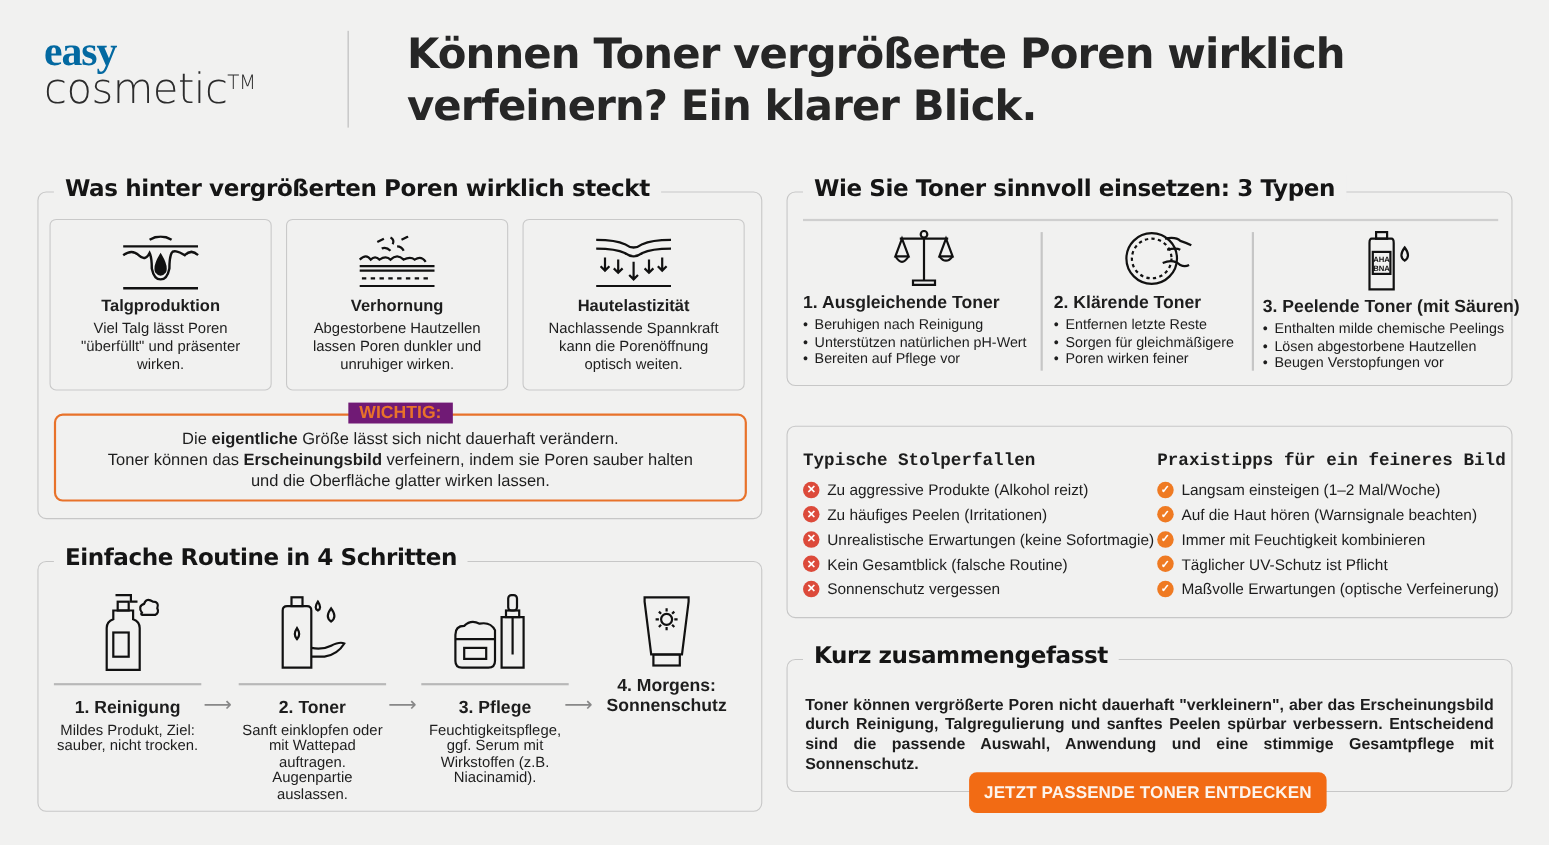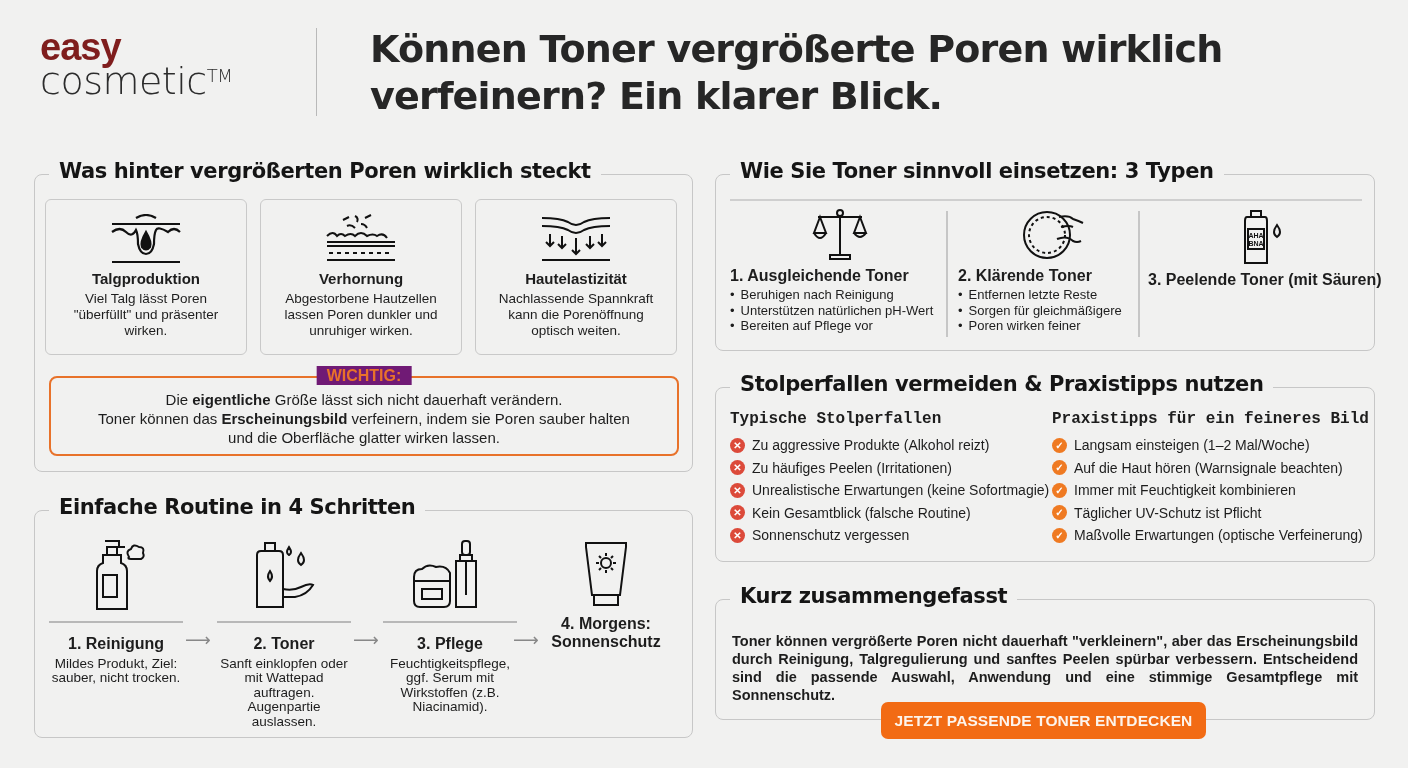--- a/index.html
+++ b/index.html
@@ -1,20 +1,20 @@
 <!DOCTYPE html>
 <html><head>
 <meta charset="utf-8">
 <style>
   * { box-sizing: border-box; margin: 0; padding: 0; }
   html, body { width: 1408px; height: 768px; overflow: hidden; }
   body { background: #f1f1f0; font-family: "Liberation Sans", sans-serif; color: #1d1d1d; position: relative; }
 
   .logo { position: absolute; left: 40px; top: 30px; line-height: 0.9; }
-  .logo .l1 { font-family: Liberation Sans, sans-serif; font-weight: bold; font-size: 38px; color: #7f1d1d; letter-spacing: -1px; display:block; }
+  .logo .l1 { font-family: Liberation Serif, serif; font-weight: bold; font-size: 38px; color: #0369a1; letter-spacing: -1px; display:block; }
   .logo .l2 { font-family: "DejaVu Sans", sans-serif; font-weight: 200; font-size: 38px; color: #2c2c2c; letter-spacing: -0.5px; display:block; }
   .logo .tm { font-size: 18px; vertical-align: top; position: relative; top: 4px; }
   .vsep { position: absolute; left: 316px; top: 28px; width: 1px; height: 88px; background: #b9b9b9; }
   .title { position: absolute; left: 370px; top: 26px; width: 980px; font-family: "DejaVu Sans", sans-serif; font-weight: bold; font-size: 38px; line-height: 47px; color: #262626; letter-spacing: -0.8px; }
 
   .panel { position: absolute; border: 1.5px solid #c7c7c7; border-radius: 8px; background: #f1f1f0; }
   .panel-title { position: absolute; top: -16px; left: 14px; padding: 0 10px; background: #f1f1f0; font-family: "DejaVu Sans", sans-serif; font-weight: bold; font-size: 21px; color: #151515; letter-spacing: -0.4px; white-space: nowrap; }
 
   
   #p-causes { left: 34px; top: 174px; width: 659px; height: 298px; }
@@ -215,25 +215,29 @@
   <div class="type-col" style="left:432px; width:225px">
     <svg width="60" height="56" viewBox="0 0 60 56" fill="none" stroke="#111" stroke-width="2">
       <rect x="20" y="2" width="10" height="6"></rect>
       <path d="M16 8 h18 q2 0 2 4 v42 h-22 v-42 q0 -4 2 -4z"></path>
       <rect x="17" y="20" width="16" height="20"></rect>
       <text x="25" y="29" font-size="7" text-anchor="middle" fill="#111" stroke="none" font-family="Liberation Sans, sans-serif" font-weight="bold">AHA</text>
       <text x="25" y="37" font-size="7" text-anchor="middle" fill="#111" stroke="none" font-family="Liberation Sans, sans-serif" font-weight="bold">BNA</text>
       <path d="M46 16 q-6 8 0 12 q6 -4 0 -12z"></path>
     </svg>
     <div class="tt">3. Peelende Toner (mit Säuren)</div>
+    <ul>
+      <li>Enthalten milde chemische Peelings</li>
+      <li>Lösen abgestorbene Hautzellen</li>
+      <li>Beugen Verstopfungen vor</li>
+    </ul>
   </div>
 </section>
 
 <section class="panel" id="p-pitfalls">
-  <div class="panel-title">Stolperfallen vermeiden &amp; Praxistipps nutzen</div>
   <div class="pcol" style="left:14px">
     <div class="ph">Typische Stolperfallen</div>
     <div class="pi">
         <span class="badge" style="background:#dc4a3a">✕</span>
         <span>Zu aggressive Produkte (Alkohol reizt)</span>
       </div>
     <div class="pi">
         <span class="badge" style="background:#dc4a3a">✕</span>
         <span>Zu häufiges Peelen (Irritationen)</span>
       </div>

